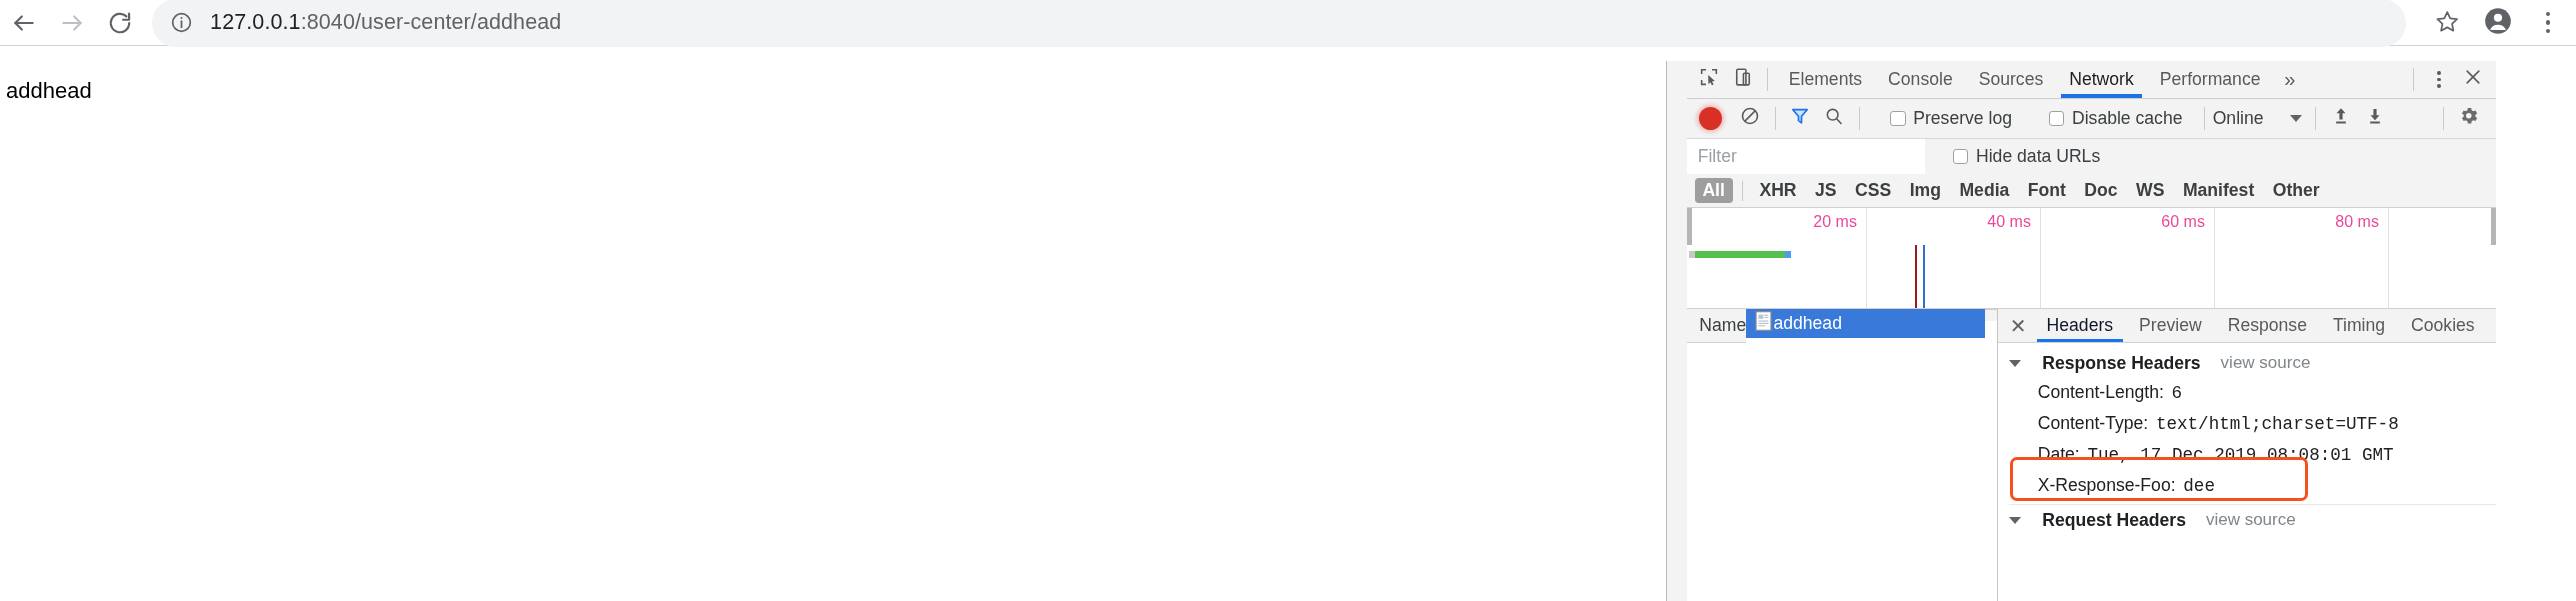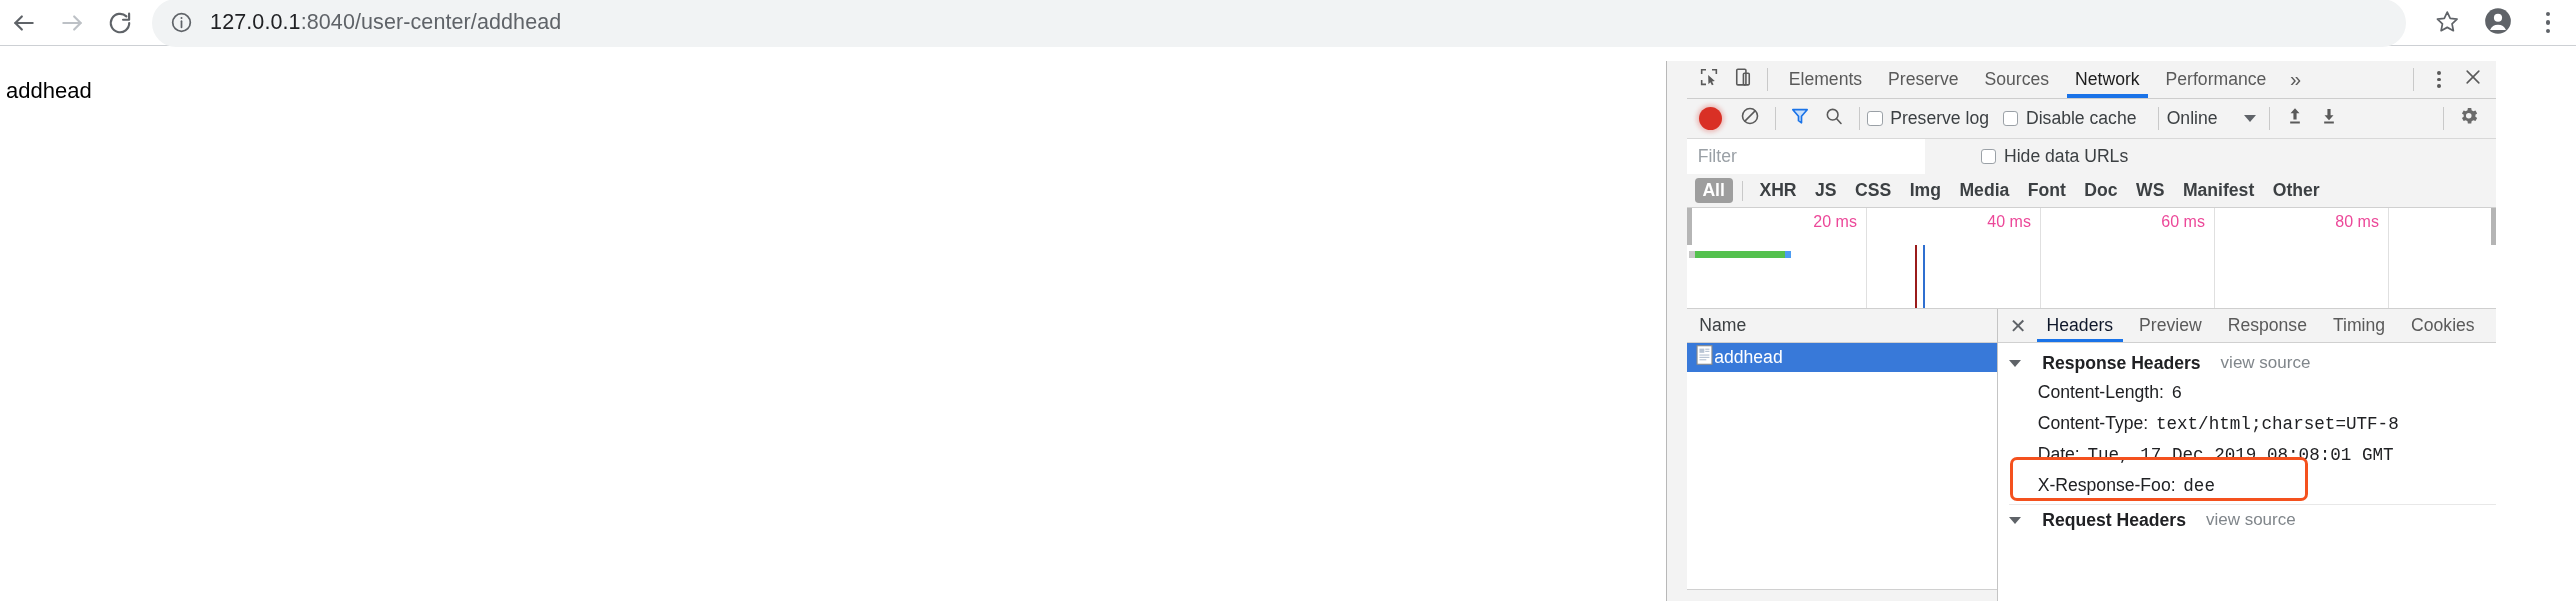--- a/index.html
+++ b/index.html
@@ -120,42 +120,41 @@
   }
   #record-btn {
     width: 23px; height: 23px; border-radius: 50%;
     background: #d93025; flex:0 0 auto;
     margin: 0 10.7px 0 6.1px;
     box-shadow: 0 0 4.6px 2.3px rgba(217,48,37,0.28);
   }
   .cb-label {
     display:flex; align-items:center; gap:7.7px;
     font-size: 17.6px; color:#3c4043; white-space:nowrap;
-    margin-right: 14px; flex:0 0 auto;
+    margin-right: 14px; flex:0 0 auto;margin-left:23px;
   }
   .cbox {
     width: 15.3px; height: 15.3px; border: 1.5px solid #9aa0a6;
     border-radius: 3.1px; background:#fff; flex:0 0 auto;
   }
   #throttle-select {
     display:flex; align-items:center; gap: 26px;
     font-size: 17.6px; color:#3c4043; flex:0 0 auto; margin-right: 6.1px;
   }
   .caret-down {
     width: 0; height: 0;
     border-left: 6.1px solid transparent; border-right: 6.1px solid transparent;
     border-top: 7px solid #5f6368;
   }
 
   
   #filter-row {
     height: 35px; flex: 0 0 35px;
     display:flex; align-items:center;
     background: #f3f3f3;
-    gap: 28px;
   }
   #filter-input {
     width: 238px; height: 35px;
     background: #ffffff; border: none;
     display:flex; align-items:center;
     padding-left: 10.7px;
     font-size: 17.6px; color:#9aa0a6;
     flex: 0 0 auto;
   }
   #hide-data-urls { margin-left: 28px; }
@@ -199,21 +198,21 @@
   #tl-bar-queue { position:absolute; left:1.5px; top:0; width:6.1px; height:7px; background:#c7c7c7; }
   #tl-bar-green { position:absolute; left:7.7px; top:0; width:91px; height:7px; background:#54c14e; }
   #tl-bar-blue  { position:absolute; left:98px; top:0; width:6.1px; height:7px; background:#4d9cf2; }
   .tl-event-line { position:absolute; top:37px; bottom:0; width:1.5px; }
 
   
   #net-split { flex: 1 1 auto; display: flex; min-height: 0; }
 
   #requests-pane {
     width: 311px; flex: 0 0 311px;
-    display:flex; flex-direction:column;
+    display:flex; 
     border-right: 0.8px solid #c4c4c4;
     background: #ffffff;
     min-height: 0;
   }
   #requests-header {
     height: 34px; flex:0 0 34px;
     background:#f3f3f3; border-bottom:0.8px solid #d0d0d0;
     display:flex; align-items:center; padding-left:12.3px;
     font-size: 17.6px; color: #3c4043;
   }
@@ -375,21 +374,21 @@
           <rect x="12.5" y="7.4" width="7" height="14" rx="1.2"></rect>
         </svg>
       </span>
     </div>
     <div class="vsep"></div>
 
     <div class="dt-tab">
         <span>Elements</span>
       </div>
     <div class="dt-tab">
-        <span>Preserve</span>
+        <span>Console</span>
       </div>
     <div class="dt-tab">
         <span>Sources</span>
       </div>
     <div class="dt-tab active">
         <span>Network</span>
       </div>
     <div class="dt-tab">
         <span>Performance</span>
       </div>

